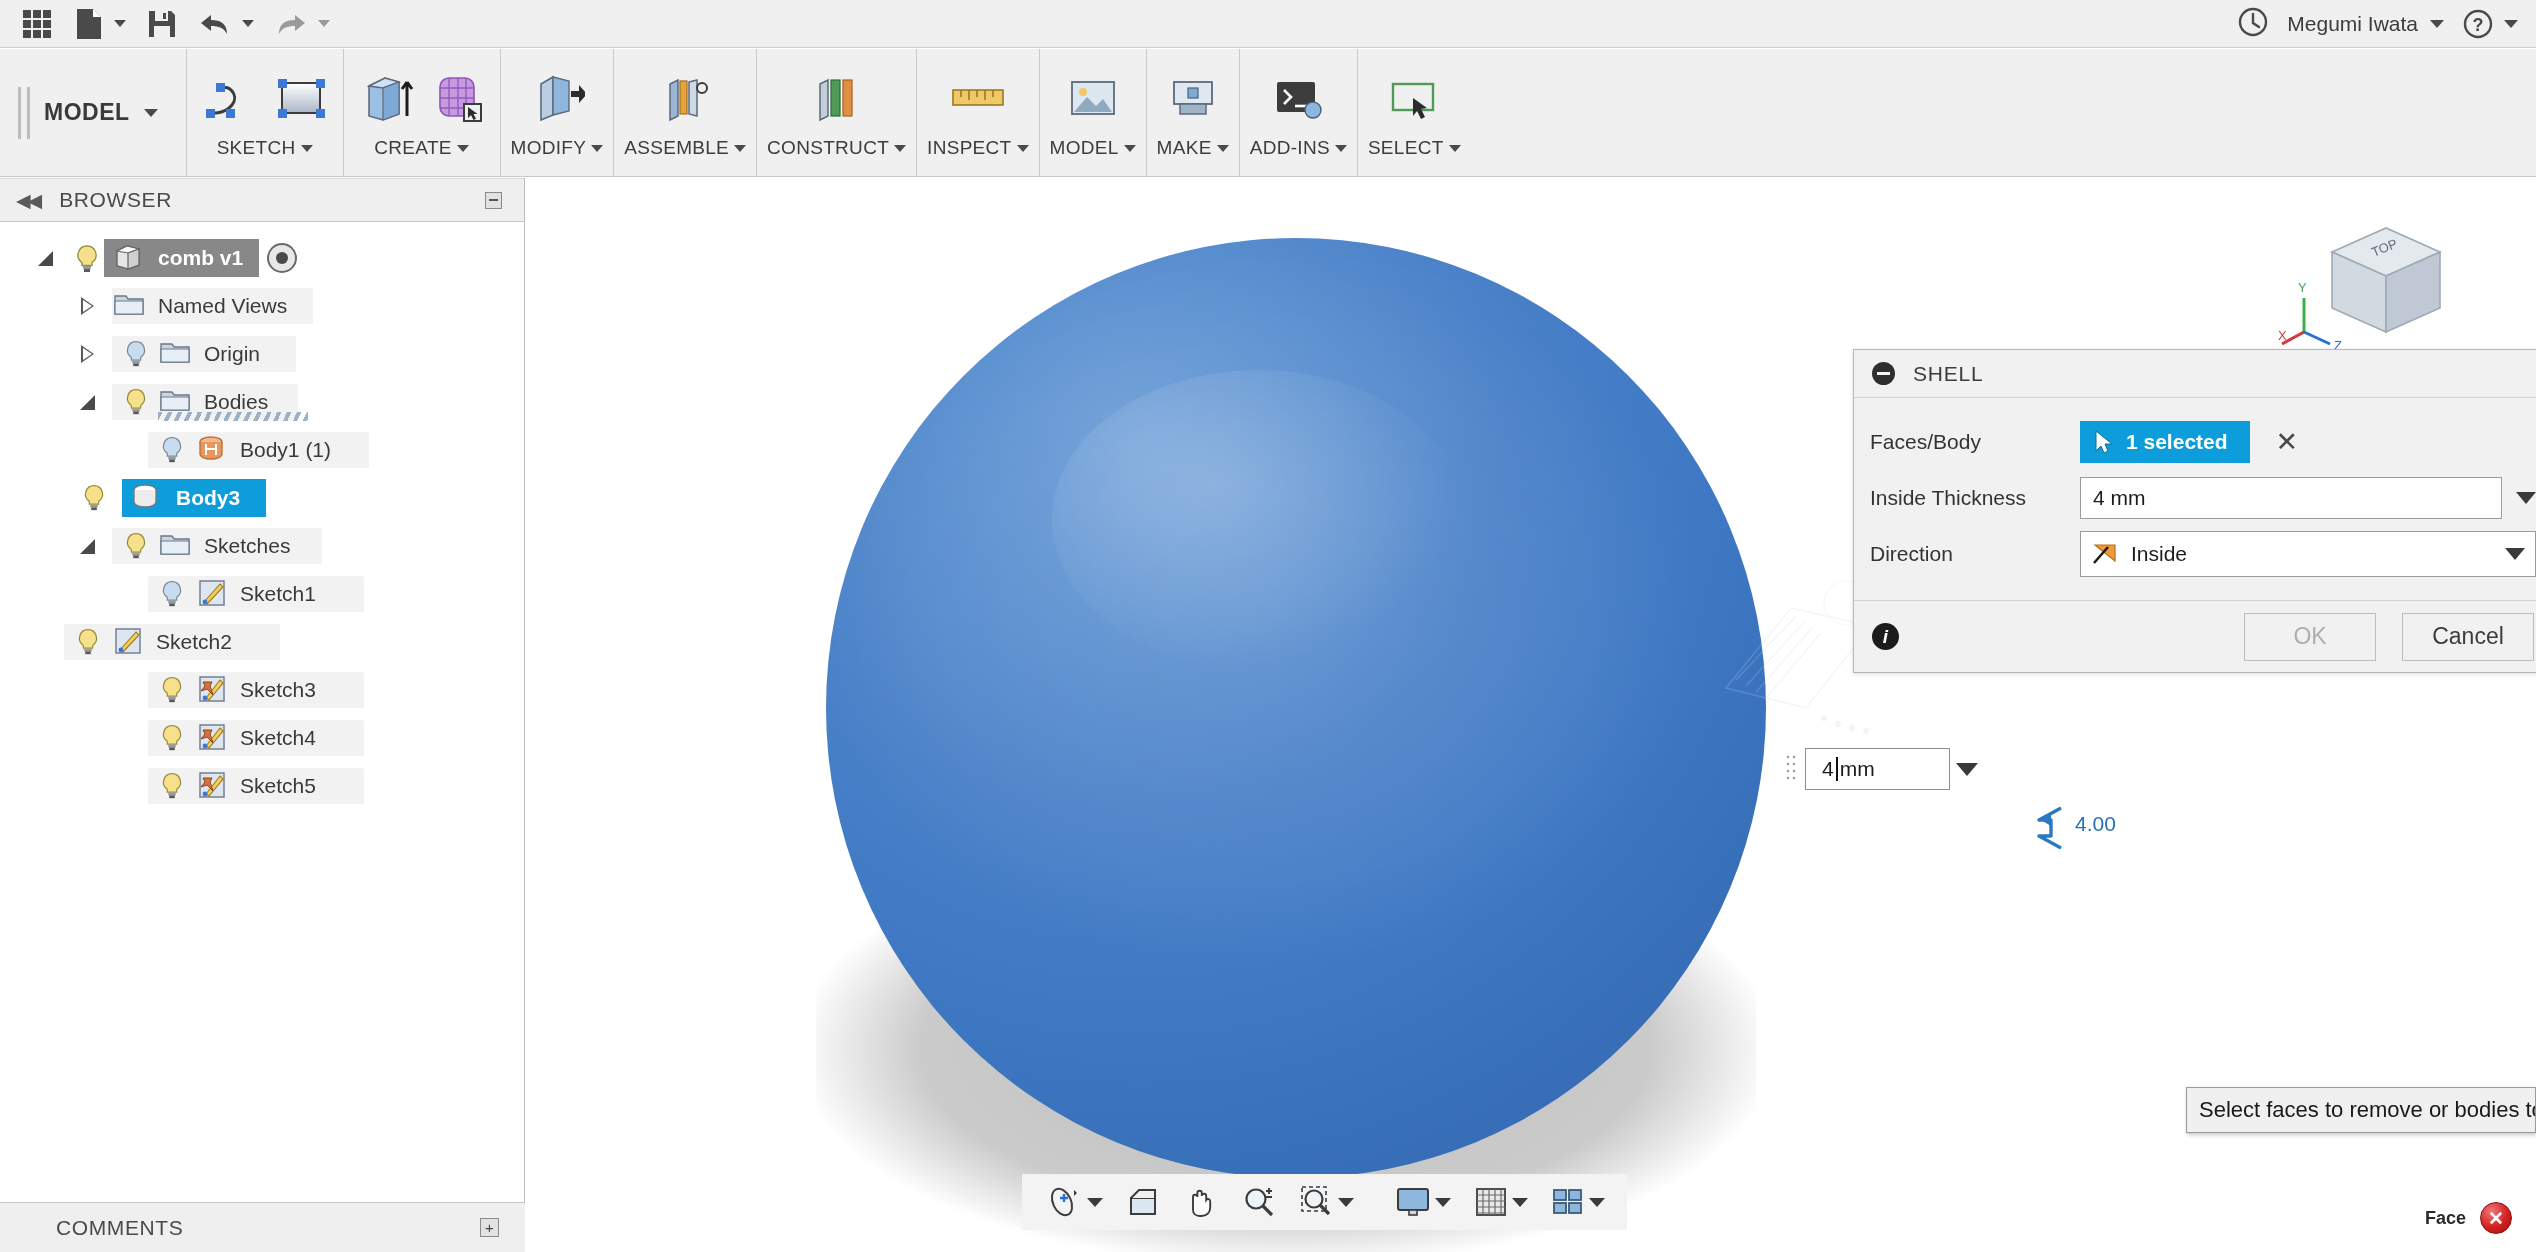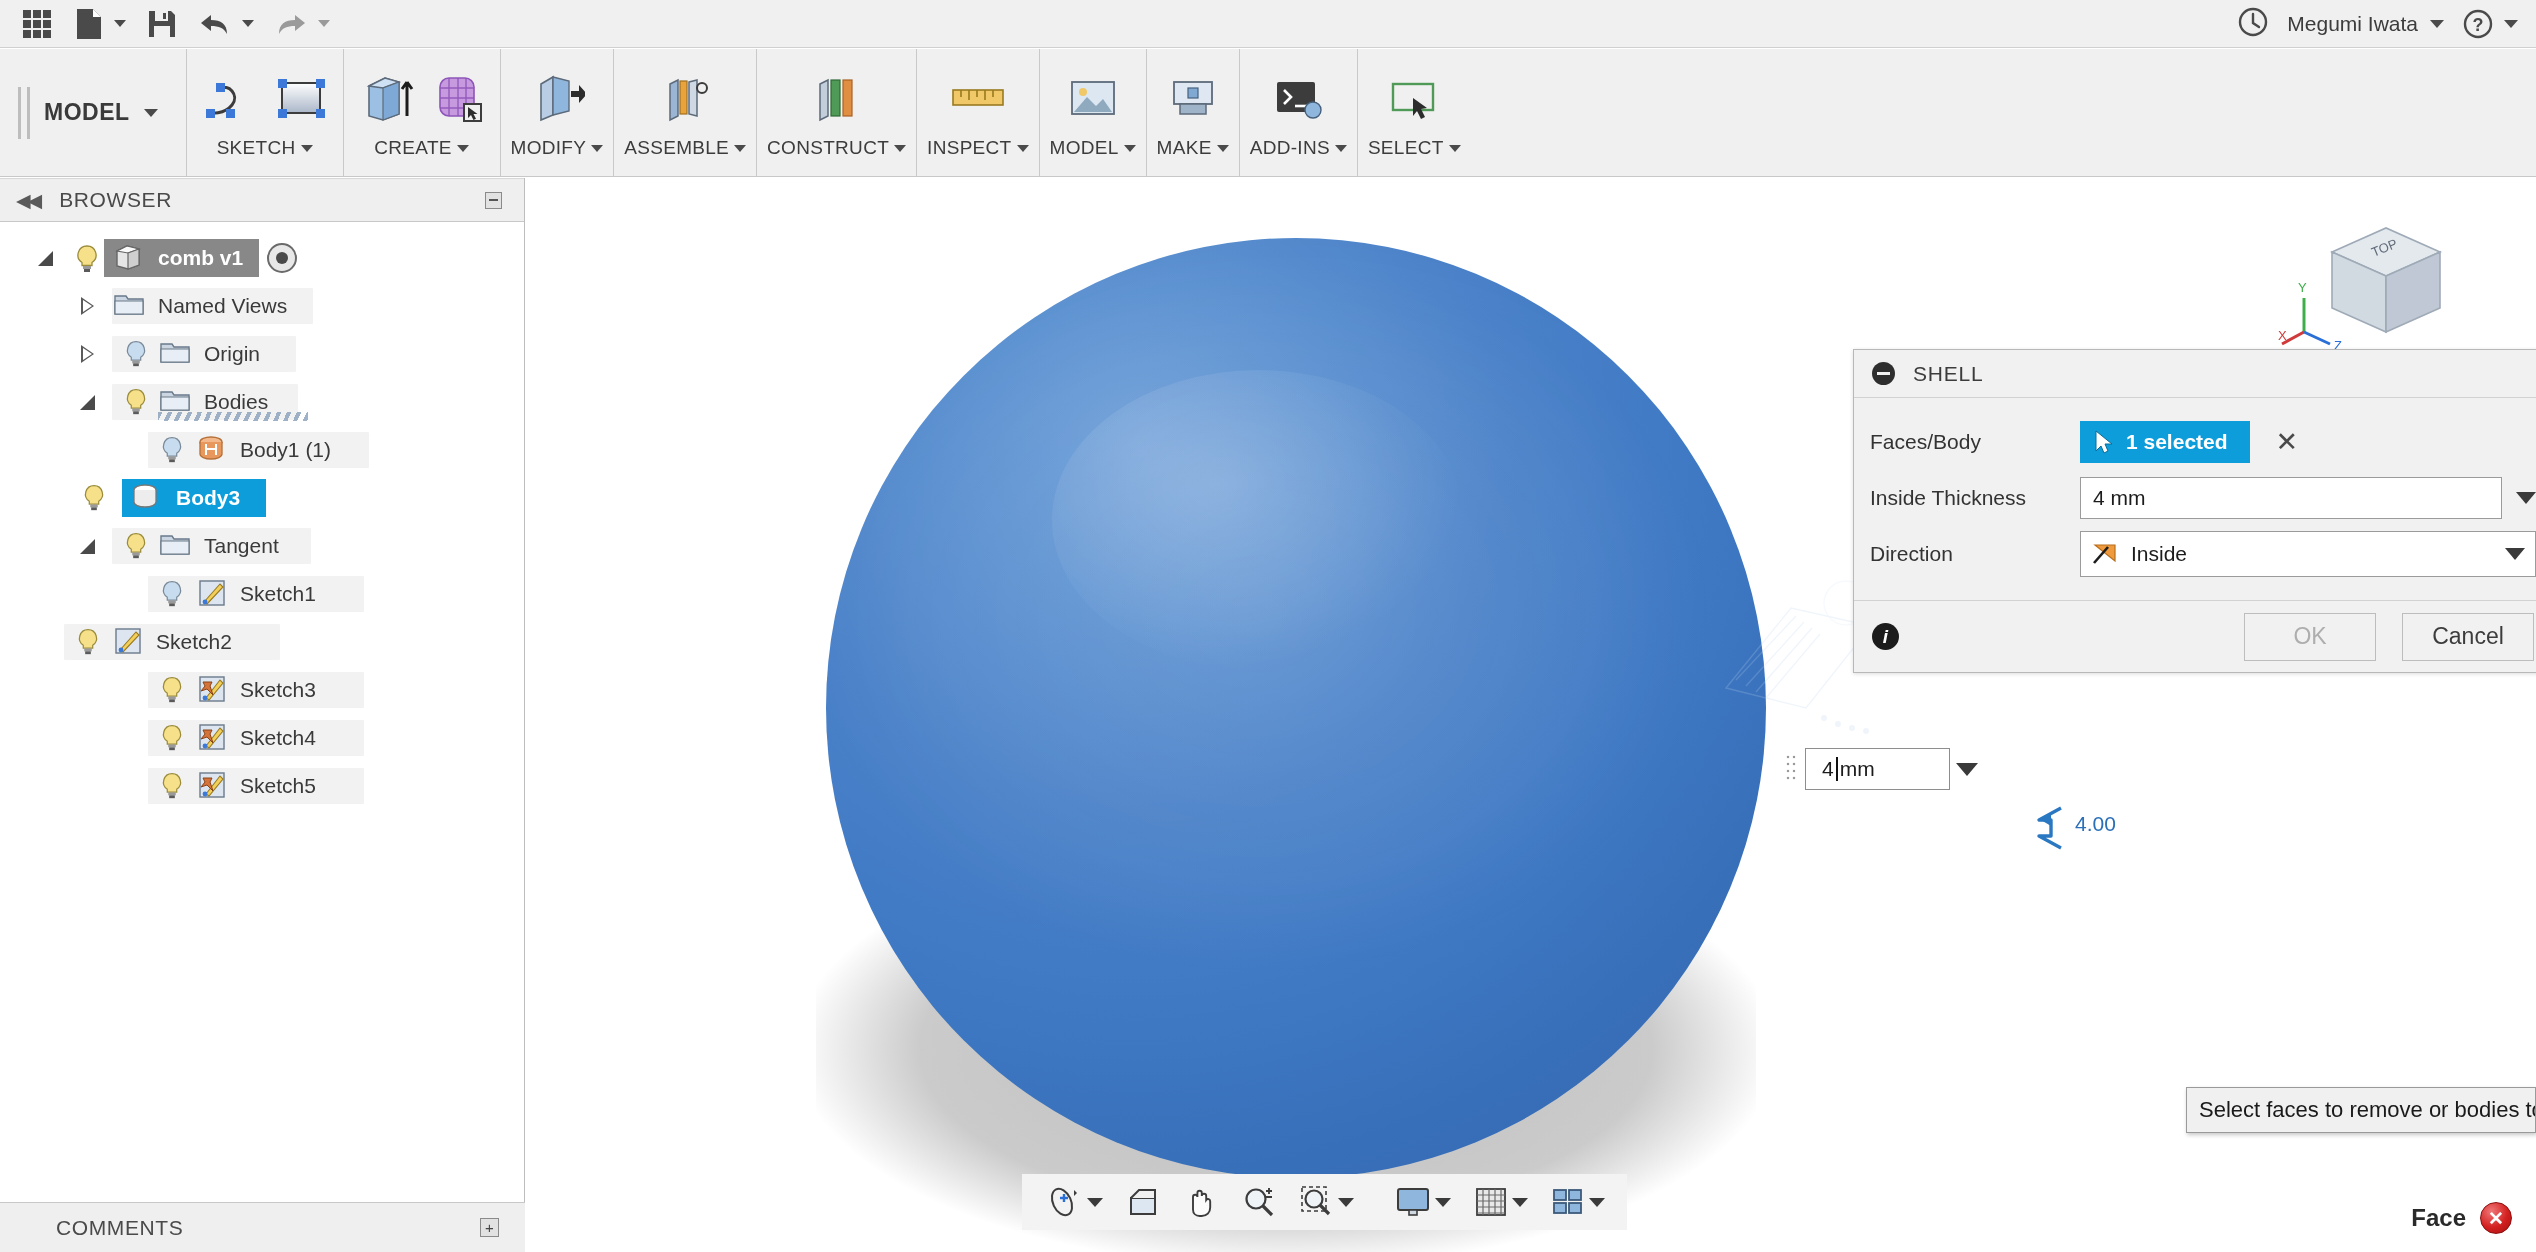--- a/index.html
+++ b/index.html
@@ -299,21 +299,21 @@
     box-shadow: 1px 2px 4px rgba(0,0,0,.22);
     display: flex; align-items: center; padding: 0 12px;
     font-size: 22px; color: #1a1a1a; white-space: nowrap; overflow: hidden;
     max-width: 350px;
   }
   
   .status-right {
     position: absolute; right: 24px; bottom: 18px;
     display: flex; align-items: center; gap: 14px;
   }
-  .status-face { font-size: 24px; font-weight: bold; color: #2a2a2a; }
+  .status-face { font-size: 18px; font-weight: bold; color: #2a2a2a; }
   .err-circ {
     width: 32px; height: 32px; border-radius: 50%;
     background: radial-gradient(circle at 35% 28%, #f07878 0%, #d32020 55%, #a50f0f 100%);
     border: 1px solid #8d0f0f; display: flex; align-items: center; justify-content: center;
     cursor: pointer;
   }
   .err-circ span { color: #fff; font-size: 19px; font-weight: bold; line-height: 1; }
 </style>
 </head>
 <body>
@@ -741,21 +741,21 @@
               <rect x="13" y="25" width="8" height="3" fill="#9a9a9a"></rect>
               <rect x="14" y="28" width="6" height="3" fill="#5a5a5a"></rect>
             </svg>
           </span>
           <span class="ticon">
             <svg width="34" height="28" viewBox="0 0 34 28">
               <path d="M3 6 h11 l2 3 h15 v15 h-28 z" fill="#cbd6e2" stroke="#6a7a8a" stroke-width="1.4"></path>
               <path d="M3 11 h28 v13 h-28 z" fill="#e8eef5" stroke="#6a7a8a" stroke-width="1.2"></path>
             </svg>
           </span>
-          <span class="tlabel">Tangent</span>
+          <span class="tlabel">Sketches</span>
         </span>
       </div>
 
       <div class="trow" style="padding-left:148px;">
         <span class="row-band" style="padding-right:40px;">
           <span class="bulb" style="margin:0 6px;">
             <svg width="32" height="32" viewBox="0 0 34 34">
               <path d="M17 5 a9 9 0 0 0 -5 16.5 v3 h10 v-3 A9 9 0 0 0 17 5 z" fill="#c8dcef" stroke="#7a8a9a" stroke-width="1.3"></path>
               <rect x="13" y="25" width="8" height="3" fill="#9a9a9a"></rect>
               <rect x="14" y="28" width="6" height="3" fill="#5a5a5a"></rect>

